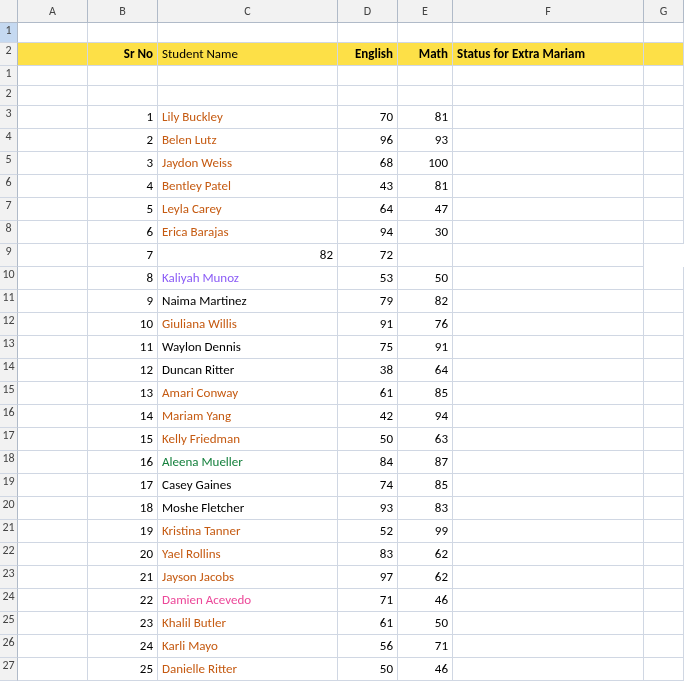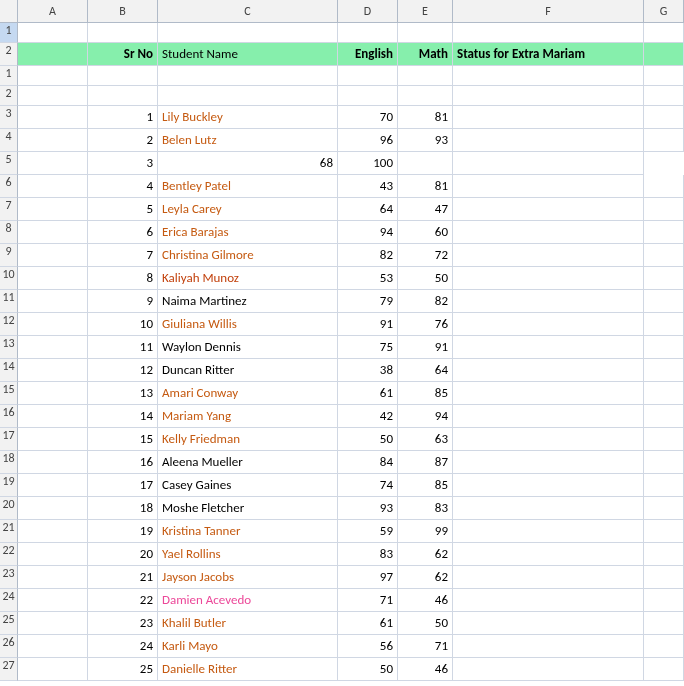--- a/index.html
+++ b/index.html
@@ -56,21 +56,21 @@
       line-height: 20px;
     }
 
     .num-right {
       text-align: right;
     }
 
     .header-row .cell {
       font-weight: bold;
       color: #000;
-      background: #86efac;
+      background: #fde047;
     }
 
     .empty-cell {
       background: #fff;
     }
 
     .col-headers {
       display: grid;
       grid-template-columns: 18px 70px 70px 180px 60px 55px 1fr 40px;
     }
@@ -156,20 +156,21 @@
     <div class="cell" data-name="cell-c4" style="color:#c55a11">Belen Lutz</div>
     <div class="cell num-right" data-name="cell-d4">96</div>
     <div class="cell num-right" data-name="cell-e4">93</div>
     <div class="cell empty-cell" data-name="cell-f4"></div>
     <div class="cell empty-cell" data-name="cell-g4"></div>
   </div>
       <div class="grid" data-name="row-5">
     <div class="row-header" data-name="row-header-5">5</div>
     <div class="cell empty-cell" data-name="cell-a5"></div>
     <div class="cell num-right" data-name="cell-b5">3</div>
+    <div class="cell" data-name="cell-c5" style="color:#c55a11">Jaydon Weiss</div>
     <div class="cell num-right" data-name="cell-d5">68</div>
     <div class="cell num-right" data-name="cell-e5">100</div>
     <div class="cell empty-cell" data-name="cell-f5"></div>
     <div class="cell empty-cell" data-name="cell-g5"></div>
   </div>
       <div class="grid" data-name="row-6">
     <div class="row-header" data-name="row-header-6">6</div>
     <div class="cell empty-cell" data-name="cell-a6"></div>
     <div class="cell num-right" data-name="cell-b6">4</div>
     <div class="cell" data-name="cell-c6" style="color:#c55a11">Bentley Patel</div>
@@ -187,39 +188,38 @@
     <div class="cell num-right" data-name="cell-e7">47</div>
     <div class="cell empty-cell" data-name="cell-f7"></div>
     <div class="cell empty-cell" data-name="cell-g7"></div>
   </div>
       <div class="grid" data-name="row-8">
     <div class="row-header" data-name="row-header-8">8</div>
     <div class="cell empty-cell" data-name="cell-a8"></div>
     <div class="cell num-right" data-name="cell-b8">6</div>
     <div class="cell" data-name="cell-c8" style="color:#c55a11">Erica Barajas</div>
     <div class="cell num-right" data-name="cell-d8">94</div>
-    <div class="cell num-right" data-name="cell-e8">60</div>
+    <div class="cell num-right" data-name="cell-e8">30</div>
     <div class="cell empty-cell" data-name="cell-f8"></div>
     <div class="cell empty-cell" data-name="cell-g8"></div>
   </div>
       <div class="grid" data-name="row-9">
     <div class="row-header" data-name="row-header-9">9</div>
     <div class="cell empty-cell" data-name="cell-a9"></div>
     <div class="cell num-right" data-name="cell-b9">7</div>
-    <div class="cell" data-name="cell-c9" style="color:#c55a11">Christina Gilmore</div>
     <div class="cell num-right" data-name="cell-d9">82</div>
     <div class="cell num-right" data-name="cell-e9">72</div>
     <div class="cell empty-cell" data-name="cell-f9"></div>
     <div class="cell empty-cell" data-name="cell-g9"></div>
   </div>
       <div class="grid" data-name="row-10">
     <div class="row-header" data-name="row-header-10">10</div>
     <div class="cell empty-cell" data-name="cell-a10"></div>
     <div class="cell num-right" data-name="cell-b10">8</div>
-    <div class="cell" data-name="cell-c10" style="color:#c2410c">Kaliyah Munoz</div>
+    <div class="cell" data-name="cell-c10" style="color:#8b5cf6">Kaliyah Munoz</div>
     <div class="cell num-right" data-name="cell-d10">53</div>
     <div class="cell num-right" data-name="cell-e10">50</div>
     <div class="cell empty-cell" data-name="cell-f10"></div>
     <div class="cell empty-cell" data-name="cell-g10"></div>
   </div>
       <div class="grid" data-name="row-11">
     <div class="row-header" data-name="row-header-11">11</div>
     <div class="cell empty-cell" data-name="cell-a11"></div>
     <div class="cell num-right" data-name="cell-b11">9</div>
     <div class="cell" data-name="cell-c11" style="color:#000">Naima Martinez</div>
@@ -285,21 +285,21 @@
     <div class="cell" data-name="cell-c17" style="color:#c55a11">Kelly Friedman</div>
     <div class="cell num-right" data-name="cell-d17">50</div>
     <div class="cell num-right" data-name="cell-e17">63</div>
     <div class="cell empty-cell" data-name="cell-f17"></div>
     <div class="cell empty-cell" data-name="cell-g17"></div>
   </div>
       <div class="grid" data-name="row-18">
     <div class="row-header" data-name="row-header-18">18</div>
     <div class="cell empty-cell" data-name="cell-a18"></div>
     <div class="cell num-right" data-name="cell-b18">16</div>
-    <div class="cell" data-name="cell-c18" style="color:#000000">Aleena Mueller</div>
+    <div class="cell" data-name="cell-c18" style="color:#15803d">Aleena Mueller</div>
     <div class="cell num-right" data-name="cell-d18">84</div>
     <div class="cell num-right" data-name="cell-e18">87</div>
     <div class="cell empty-cell" data-name="cell-f18"></div>
     <div class="cell empty-cell" data-name="cell-g18"></div>
   </div>
       <div class="grid" data-name="row-19">
     <div class="row-header" data-name="row-header-19">19</div>
     <div class="cell empty-cell" data-name="cell-a19"></div>
     <div class="cell num-right" data-name="cell-b19">17</div>
     <div class="cell" data-name="cell-c19" style="color:#000">Casey Gaines</div>
@@ -316,21 +316,21 @@
     <div class="cell num-right" data-name="cell-d20">93</div>
     <div class="cell num-right" data-name="cell-e20">83</div>
     <div class="cell empty-cell" data-name="cell-f20"></div>
     <div class="cell empty-cell" data-name="cell-g20"></div>
   </div>
       <div class="grid" data-name="row-21">
     <div class="row-header" data-name="row-header-21">21</div>
     <div class="cell empty-cell" data-name="cell-a21"></div>
     <div class="cell num-right" data-name="cell-b21">19</div>
     <div class="cell" data-name="cell-c21" style="color:#c55a11">Kristina Tanner</div>
-    <div class="cell num-right" data-name="cell-d21">59</div>
+    <div class="cell num-right" data-name="cell-d21">52</div>
     <div class="cell num-right" data-name="cell-e21">99</div>
     <div class="cell empty-cell" data-name="cell-f21"></div>
     <div class="cell empty-cell" data-name="cell-g21"></div>
   </div>
       <div class="grid" data-name="row-22">
     <div class="row-header" data-name="row-header-22">22</div>
     <div class="cell empty-cell" data-name="cell-a22"></div>
     <div class="cell num-right" data-name="cell-b22">20</div>
     <div class="cell" data-name="cell-c22" style="color:#c55a11">Yael Rollins</div>
     <div class="cell num-right" data-name="cell-d22">83</div>

